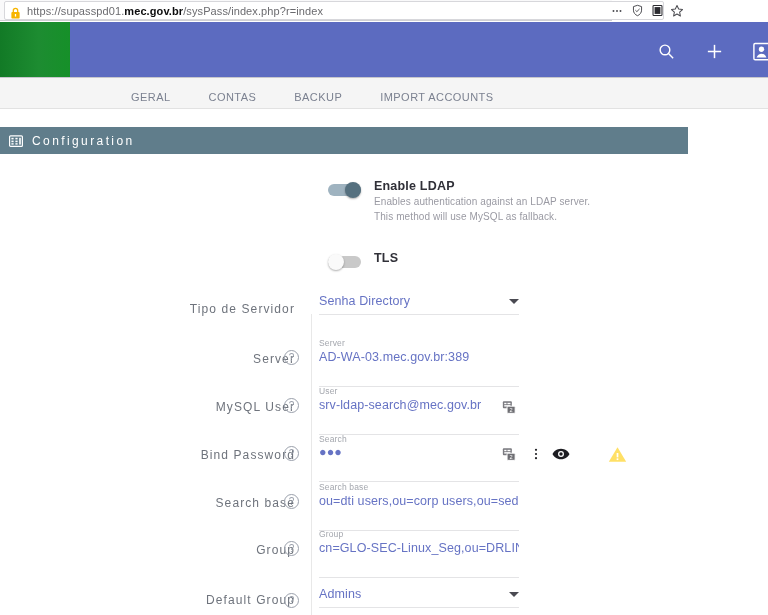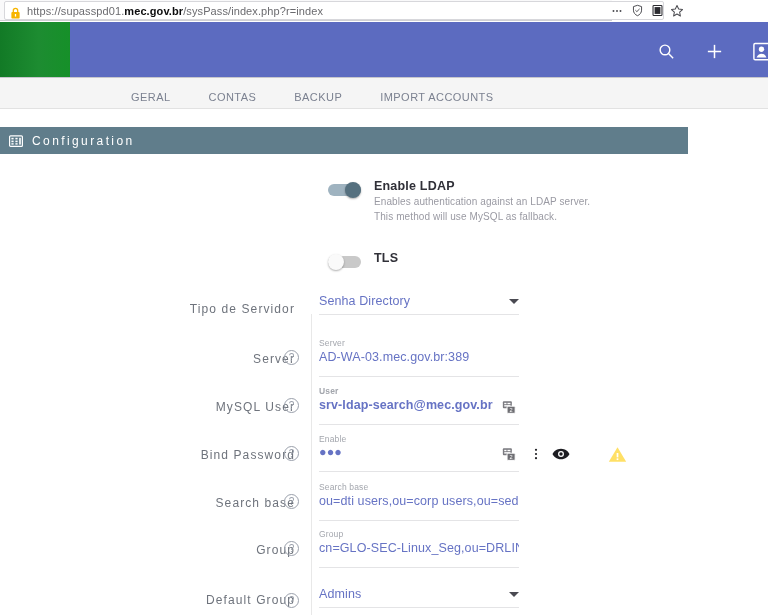--- a/index.html
+++ b/index.html
@@ -226,21 +226,21 @@
     color: #a3a6ad;
     letter-spacing: .15px;
     margin-bottom: 2px;
   }
   .field .value {
     font-size: 12.5px;
     color: #6673c4;
     letter-spacing: .1px;
     white-space: nowrap;
     overflow: hidden;
-    padding-bottom: 12px;
+    padding-bottom: 22px;
     border-bottom: 1px solid #e4e4e6;
   }
   .field.select .value {
     display: flex;
     align-items: center;
     justify-content: space-between;
     padding-bottom: 6px;
   }
   .caret {
     width: 0; height: 0;
@@ -392,41 +392,41 @@
     <div class="help" style="left:284px; top:6px;">?</div>
     <div class="field" style="top:-6px;">
       <div class="caption">Server</div>
       <div class="value">AD-WA-03.mec.gov.br:389</div>
     </div>
   </div>
 
   <div class="frow" style="top:237px;">
     <div class="flabel" style="top:9px;">MySQL User</div>
     <div class="help" style="left:284px; top:7px;">?</div>
-    <div class="field" style="top:-5px;font-weight:bold;">
+    <div class="field" style="top:-5px;">
       <div class="caption">User</div>
       <div class="value">srv-ldap-search@mec.gov.br</div>
     </div>
     <div class="rowicon" style="left:502px; top:9px;">
       <svg viewBox="0 0 16 16" width="15" height="15">
         <rect x="0.9" y="1.4" width="9.6" height="7.4" rx="1" fill="#7b7b80"></rect>
         <rect x="2.4" y="3.0" width="2.4" height="1.5" fill="#ffffff"></rect>
         <rect x="5.8" y="3.0" width="3.2" height="1.5" fill="#ffffff"></rect>
         <rect x="2.4" y="5.5" width="6.6" height="1.5" fill="#ffffff"></rect>
         <rect x="5.4" y="6.6" width="8.6" height="7.6" rx="1" fill="#6e6e73" stroke="#ffffff" stroke-width="1"></rect>
         <text x="9.7" y="12.6" font-size="6" fill="#ffffff" text-anchor="middle" font-family="Liberation Sans, sans-serif">2</text>
       </svg>
     </div>
   </div>
 
   <div class="frow" style="top:285px;">
     <div class="flabel" style="top:9px;">Bind Password</div>
     <div class="help" style="left:284px; top:7px;">?</div>
     <div class="field" style="top:-5px;">
-      <div class="caption">Enable</div>
+      <div class="caption">Search</div>
       <div class="value dots">●●●</div>
     </div>
     <div class="rowicon" style="left:502px; top:8px;">
       <svg viewBox="0 0 16 16" width="15" height="15">
         <rect x="0.9" y="1.4" width="9.6" height="7.4" rx="1" fill="#7b7b80"></rect>
         <rect x="2.4" y="3.0" width="2.4" height="1.5" fill="#ffffff"></rect>
         <rect x="5.8" y="3.0" width="3.2" height="1.5" fill="#ffffff"></rect>
         <rect x="2.4" y="5.5" width="6.6" height="1.5" fill="#ffffff"></rect>
         <rect x="5.4" y="6.6" width="8.6" height="7.6" rx="1" fill="#6e6e73" stroke="#ffffff" stroke-width="1"></rect>
         <text x="9.7" y="12.6" font-size="6" fill="#ffffff" text-anchor="middle" font-family="Liberation Sans, sans-serif">2</text>

